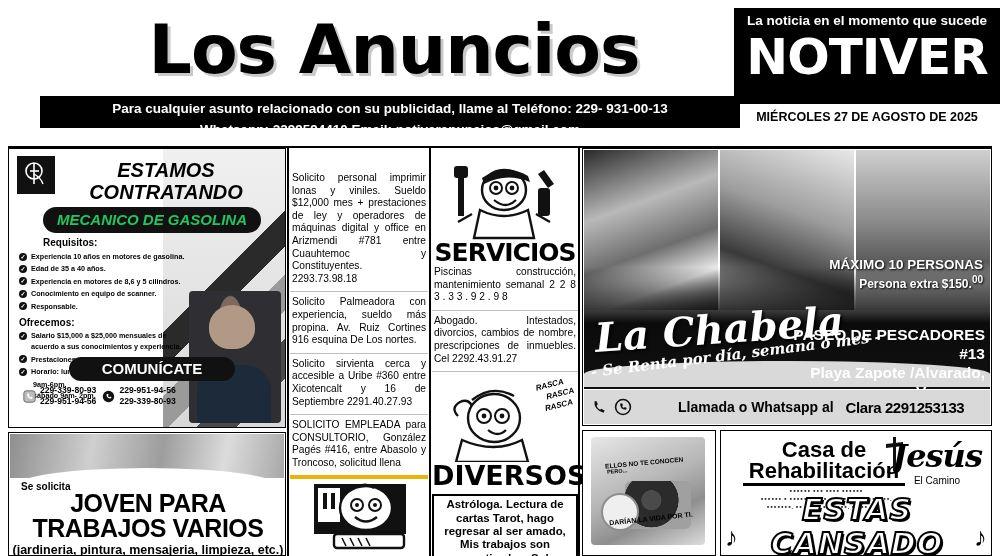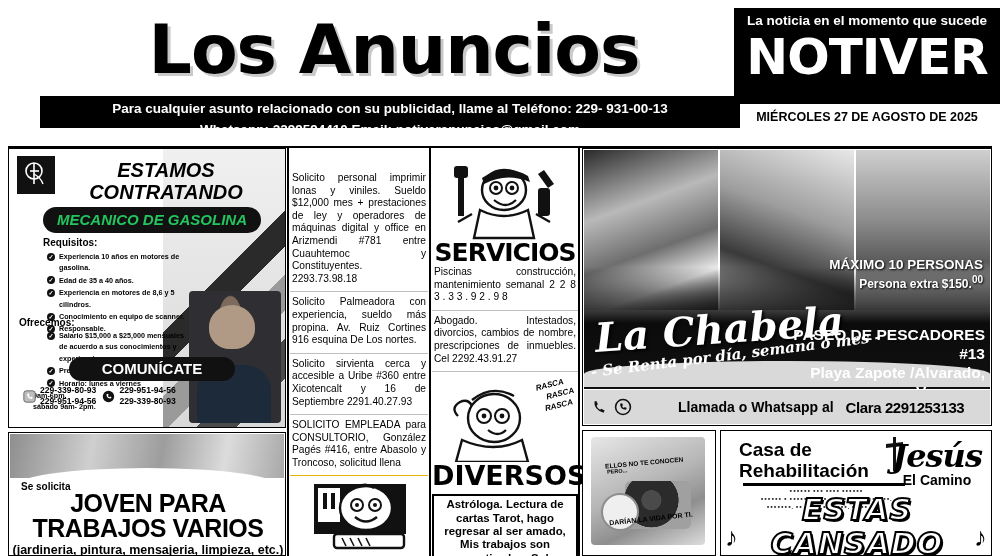--- a/index.html
+++ b/index.html
@@ -81,21 +81,21 @@
   .hire-pill{
     position:absolute;left:34px;top:58px;width:218px;height:26px;
     background:#111;color:#22c55e;border-radius:13px;
     font-style:italic;font-weight:bold;font-size:15px;line-height:26px;
     text-align:center;
   }
   .hire-sec{
     position:absolute;font-weight:bold;font-size:10px;
   }
   .hire-list{position:absolute;left:10px;font-size:7.2px;font-weight:bold;line-height:11.4px;}
-  .hire-list .li{position:relative;padding-left:12px;margin-bottom:1px;margin-left:28px;}
+  .hire-list .li{position:relative;padding-left:12px;margin-bottom:1px;}
   .hire-list .li .bul{
     position:absolute;left:0;top:1.5px;width:8px;height:8px;border-radius:50%;
     background:#111;color:#fff;font-size:6px;line-height:8px;text-align:center;
   }
   .hire-list .sub{padding-left:14px;}
   .comunicate{
     position:absolute;left:60px;top:208px;width:166px;height:24px;
     background:#111;color:#fff;border-radius:12px;
     font-weight:bold;font-size:15px;line-height:24px;text-align:center;
   }
@@ -127,21 +127,21 @@
     font-weight:bold;font-size:12.5px;
   }
 
   
   #col-empleos{left:290px;top:148px;width:138px;height:332px;border:none;margin-top:24px;}
   .cls{
     font-size:10.2px;line-height:12.6px;text-align:justify;
     font-family:"Liberation Sans", sans-serif;
     padding:0 2px 6px 2px;margin-bottom:4px;border-bottom:1px solid #bfbfbf;
   }
-  .cls:last-child{border-bottom:1px solid #eab308;}
+  .cls:last-child{border-bottom:4px solid #eab308;}
 
   #cartoon-pc{
     left:300px;top:482px;width:120px;height:72px;border:none;
   }
 
   
   #col-servicios{left:432px;top:148px;width:146px;height:408px;border:none;}
   .svc-head{
     font-family:"DejaVu Sans", sans-serif;
     font-weight:bold;font-size:25px;letter-spacing:-1px;text-align:center;
@@ -220,38 +220,38 @@
   }
   .poster-mid{
     position:absolute;left:34px;top:44px;width:66px;height:48px;
     background:radial-gradient(circle at 40% 40%, #4a4a4a 0 20%, #2b2b2b 21% 55%, #a0a0a0 56% 100%);
     border-radius:6px;
   }
 
   
   #ad-rehab{left:720px;top:430px;width:272px;height:126px;overflow:hidden;}
   .rh-title{
-    position:absolute;left:18px;top:8px;width:170px;
-    font-weight:bold;font-size:19px;line-height:21px;
+    position:absolute;left:18px;top:8px;width:170px;text-align:center;
+    font-weight:bold;font-size:22px;line-height:21px;
   }
   .rh-rule{position:absolute;left:22px;top:52px;width:162px;height:3px;background:#000;}
   .rh-addr{
     position:absolute;left:20px;top:56px;width:170px;text-align:center;
     font-family:"DejaVu Serif", serif;font-weight:bold;
     font-size:5.6px;line-height:8px;color:#2a2a2a;
     filter:blur(.25px);
   }
   .rh-jesus{
     position:absolute;right:6px;top:8px;width:96px;text-align:center;
   }
   .rh-jesus .j{
     font-family:"DejaVu Serif", serif;font-weight:bold;font-style:italic;
     font-size:32px;line-height:34px;letter-spacing:-1px;
   }
-  .rh-jesus .c{font-weight:bold;font-size:14px;line-height:15px;}
+  .rh-jesus .c{font-weight:normal;font-size:10px;line-height:15px;}
   .rh-cruz{position:absolute;right:86px;top:6px;}
   .rh-cansado{
     position:absolute;left:4px;bottom:-6px;width:264px;text-align:center;
     font-family:"DejaVu Sans", sans-serif;
     font-style:italic;font-weight:bold;font-size:30px;line-height:34px;
     letter-spacing:1px;color:#fff;
     -webkit-text-stroke:2px #000;
     text-shadow:2px 2px 0 #000;
   }
   .note-l{position:absolute;left:4px;bottom:2px;font-size:26px;}

